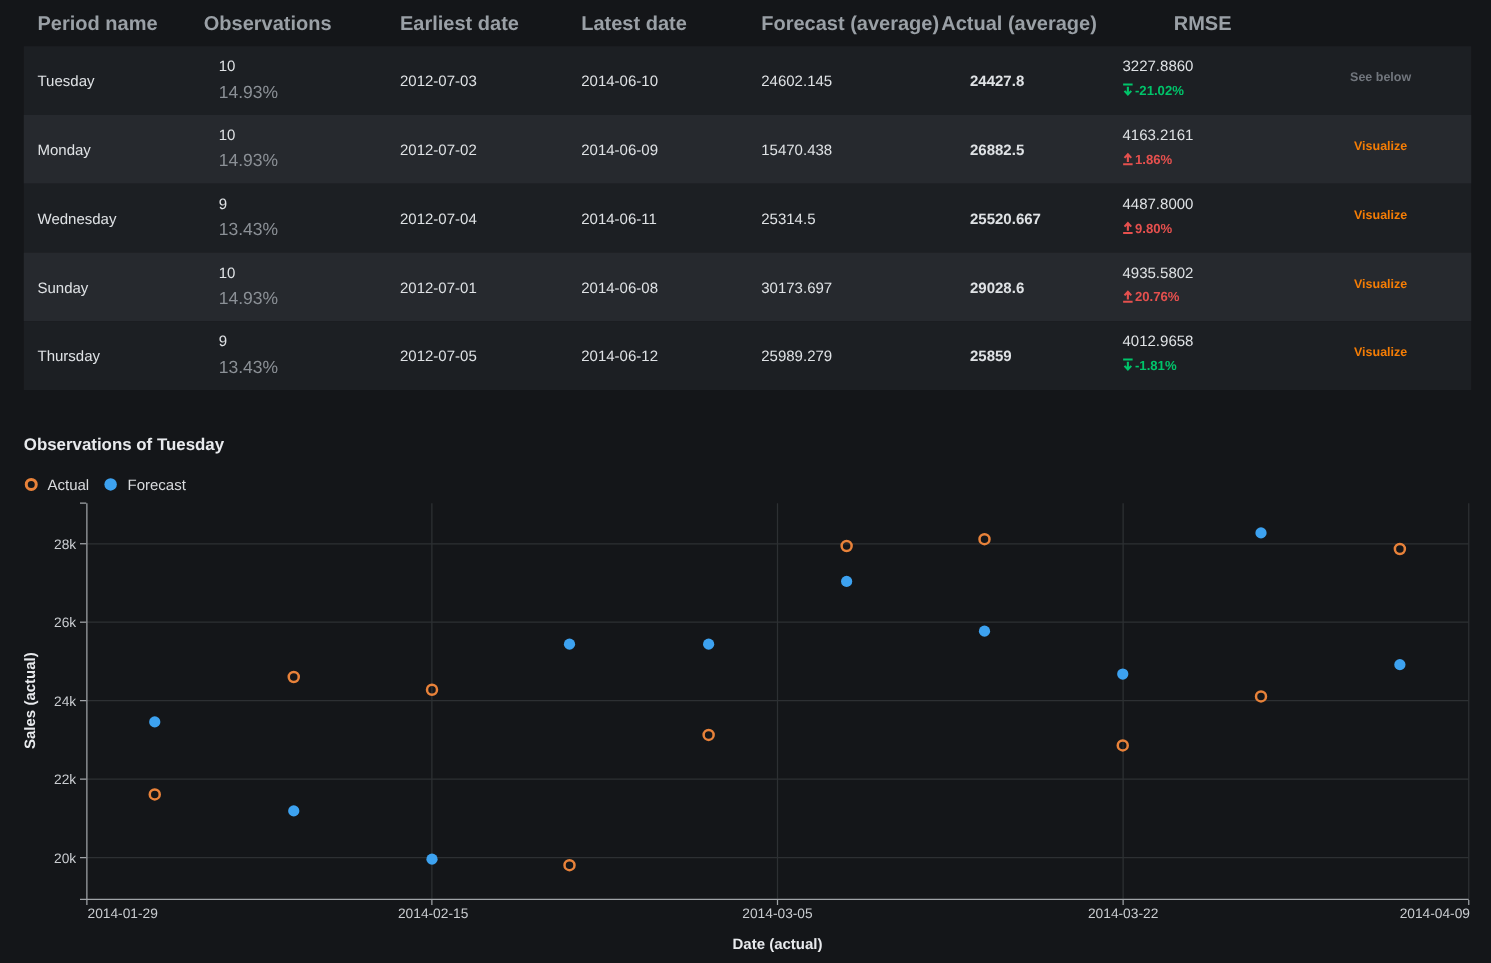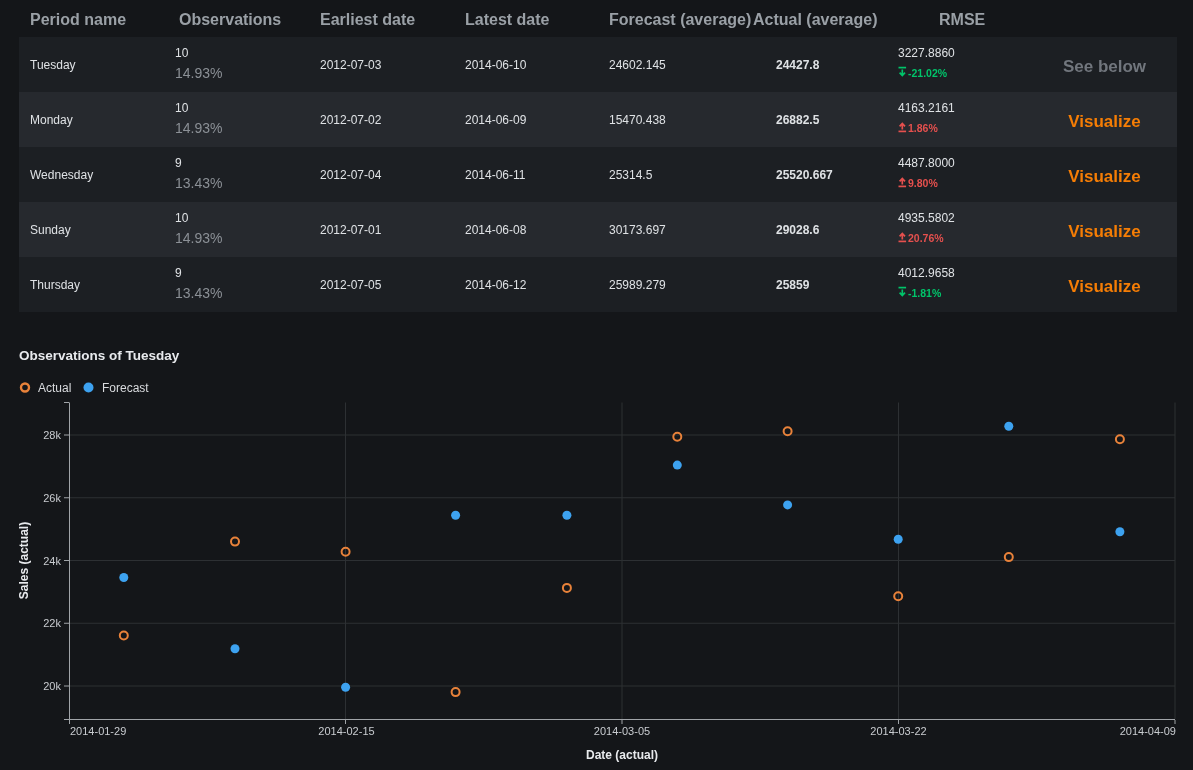--- a/index.html
+++ b/index.html
@@ -17,30 +17,30 @@
   .c5 { left:590px; } 
   .c6 { left:757px;font-weight:bold; } 
   .c7 { left:879px; } 
   .single { top:20.5px; }
   .l1 { top:9px; }
   .l2 { top:29px; font-size:14px; color:#8b9096; }
   .pct { font-weight:bold; font-size:10.5px; display:flex; align-items:flex-start; }
   .green { color:#00c46a; }
   .red { color:#e5504e; }
   .link { position:absolute; left:1007px; width:157px; text-align:center; top:20px;
-    font-weight:bold; font-size:17px; color:#f57d05; }
+    font-weight:bold; font-size:10px; color:#f57d05; }
   .seebelow { color:#71767d; }
   .hdr { position:absolute; top:11px; font-weight:bold; font-size:16px; color:#9aa0a6; }
 </style>
 </head>
 <body>
 
 <div class="abs" style="left:19px; top:0px; width:1158px; height:37px;">
   <span class="hdr" style="left:11px;">Period name</span>
-  <span class="hdr" style="left:160px;">Observations</span>
+  <span class="hdr" style="left:144px;">Observations</span>
   <span class="hdr" style="left:301px;">Earliest date</span>
   <span class="hdr" style="left:446px;">Latest date</span>
   <span class="hdr" style="left:590px;">Forecast (average)</span>
   <span class="hdr" style="left:734px;">Actual (average)</span>
   <span class="hdr" style="left:920px;">RMSE</span>
 </div>
 
 <div class="row dark" style="top:37px;">
   <span class="cell c1 single">Tuesday</span>
   <span class="cell c2 l1">10</span>

